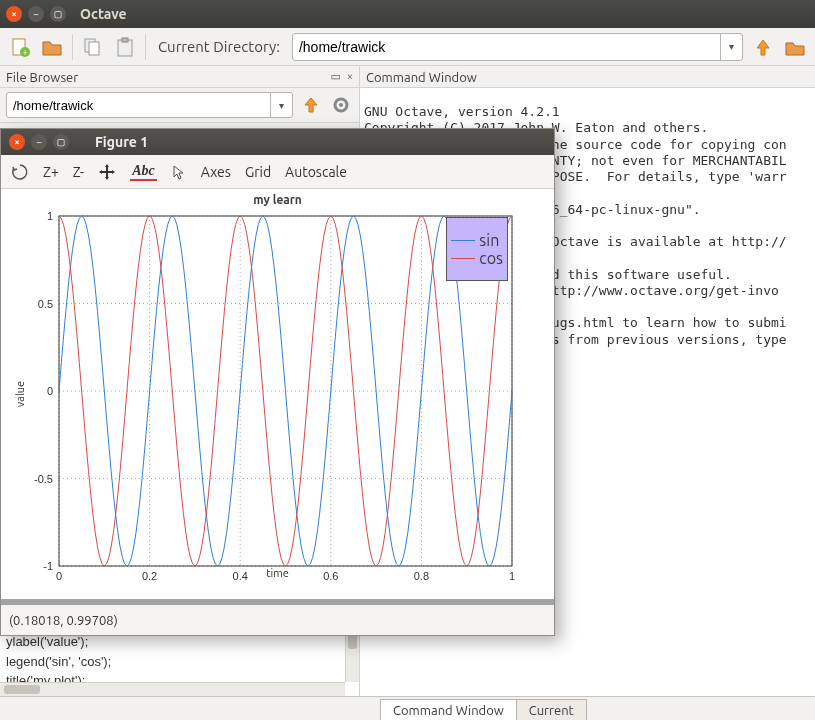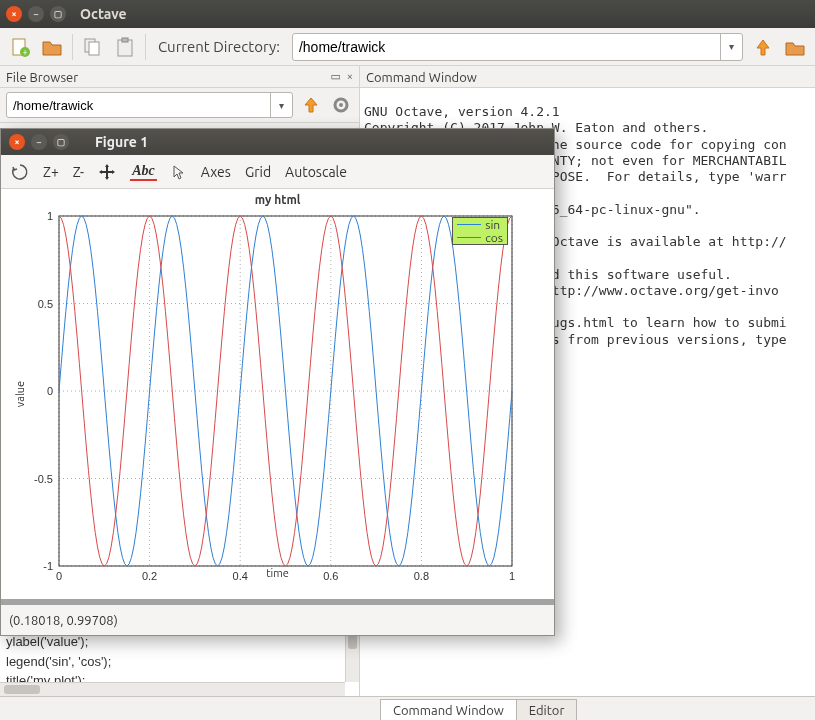--- a/index.html
+++ b/index.html
@@ -157,21 +157,21 @@
     position: absolute; left: 6px; top: 50%; transform: translateY(-50%) rotate(-90deg);
     font-size: 11px; color: #333;
   }
   .axis-label-x {
     position: absolute; left: 50%; bottom: 20px; transform: translateX(-50%);
     font-size: 11px; color: #333;
   }
   .tick { font-size: 11px; fill: #333; font-family: sans-serif; }
   .legend-box {
     position: absolute; right: 46px; top: 28px;
-    background: #bef264; border: 1px solid #555; padding: 0 4px; font-size: 12px;
+    background: #c4b5fd; border: 1px solid #555; padding: 13px 4px; font-size: 16px;
   }
   .legend-row { display:flex; align-items:center; gap:4px; }
   .legend-line { width: 24px; height: 1px; }
   .status-bar {
     height: 36px; border-top: 6px solid #a3a3a3; background: #f5f4f2;
     display: flex; align-items: center; padding: 0 8px; font-size: 13px; color: #333;
   }
 </style>
 </head>
 <body>
@@ -292,21 +292,21 @@
                      nges from previous versions, type
 
 
                      t);
                      t);</div>
   </div>
 </div>
 
 <div class="bottom-tabs">
   <div class="btab active">Command Window</div>
-  <div class="btab">Editor</div>
+  <div class="btab">Current</div>
 </div>
 
 <div class="figure-window">
   <div class="fig-titlebar">
     <span class="wbtn close">×</span>
     <span class="wbtn">–</span>
     <span class="wbtn">▢</span>
     <span style="margin-left:20px;">Figure 1</span>
   </div>
   <div class="fig-toolbar">
@@ -327,21 +327,21 @@
     <span class="ftool">
       <svg width="16" height="16">
           <path d="M3 2 l0 11 l3 -3 l2 5 l2 -1 l-2 -5 l4 0 z" fill="none" stroke="#555"></path>
         </svg>
     </span>
     <span class="ftool">Axes</span>
     <span class="ftool">Grid</span>
     <span class="ftool">Autoscale</span>
   </div>
   <div class="plot-area">
-    <div class="plot-title">my html</div>
+    <div class="plot-title">my learn</div>
     <span class="axis-label-y">value</span>
     <svg id="chart-svg" class="plot-svg" width="555" height="390">
         <line x1="58" y1="10" x2="58" y2="360" stroke="#555" stroke-width="0.5" stroke-dasharray="1,3"></line>
         <text class="tick" x="58" y="374" text-anchor="middle">0</text>
         <line x1="148.60000000000002" y1="10" x2="148.60000000000002" y2="360" stroke="#555" stroke-width="0.5" stroke-dasharray="1,3"></line>
         <text class="tick" x="148.60000000000002" y="374" text-anchor="middle">0.2</text>
         <line x1="239.20000000000002" y1="10" x2="239.20000000000002" y2="360" stroke="#555" stroke-width="0.5" stroke-dasharray="1,3"></line>
         <text class="tick" x="239.20000000000002" y="374" text-anchor="middle">0.4</text>
         <line x1="329.8" y1="10" x2="329.8" y2="360" stroke="#555" stroke-width="0.5" stroke-dasharray="1,3"></line>
         <text class="tick" x="329.8" y="374" text-anchor="middle">0.6</text>

